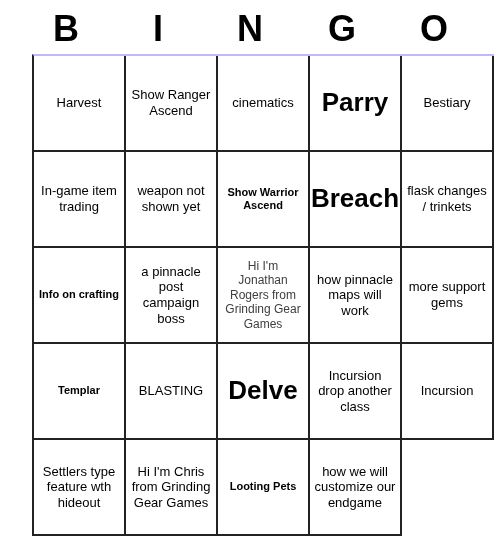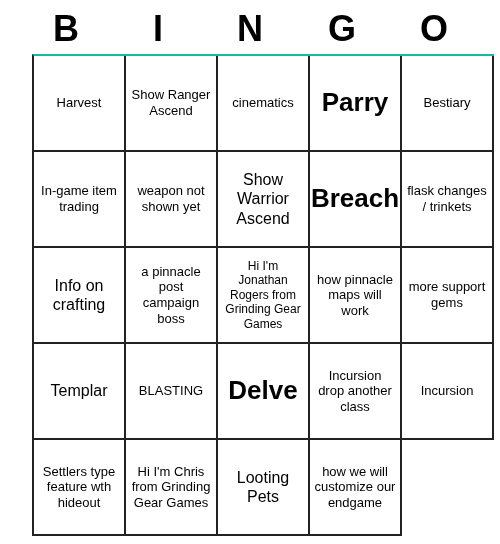--- a/index.html
+++ b/index.html
@@ -26,45 +26,45 @@
       font-size: 36px;
       font-weight: bold;
       font-family: Arial, sans-serif;
       color: #000;
     }
     .bingo-grid {
       display: grid;
       grid-template-columns: repeat(5, 92px);
       grid-template-rows: repeat(5, 96px);
       border-left: 2px solid #222;
-      border-top: 2px solid #14b8a6;
+      border-top: 2px solid #c4b5fd;
       margin-left: 26px;
     }
     .cell {
       border-right: 2px solid #222;
       border-bottom: 2px solid #222;
       display: flex;
       align-items: center;
       justify-content: center;
       text-align: center;
       padding: 4px;
       font-size: 13px;
       line-height: 1.2;
       color: #000;
     }
     .cell.large-text {
       font-size: 26px;
       font-weight: bold;
     }
     .cell.medium-text {
-      font-size: 16px;
-      font-weight: normal;
+      font-size: 11px;
+      font-weight: bold;
     }
     .cell.blue-text {
-      color: #000000;
+      color: #404040;
       font-size: 12px;
     }
   </style>
 </head>
 <body>
 
 <div class="bingo-title">
   <span class="bingo-letter">B</span>
   <span class="bingo-letter">I</span>
   <span class="bingo-letter">N</span>

